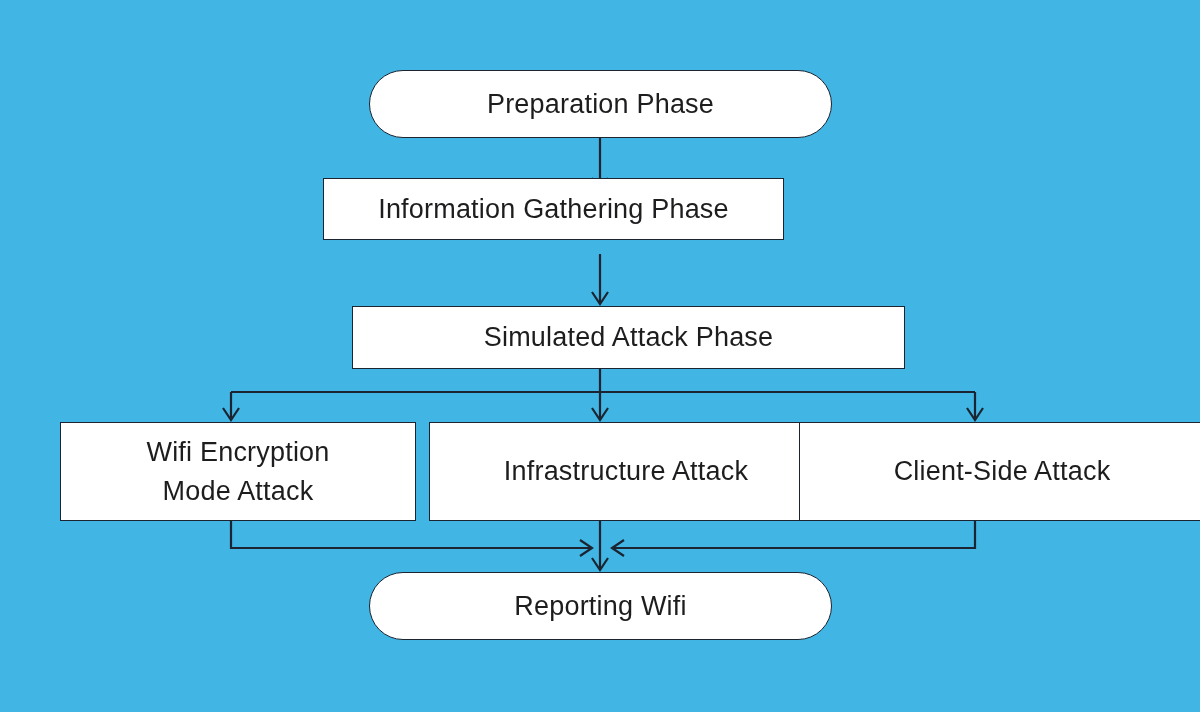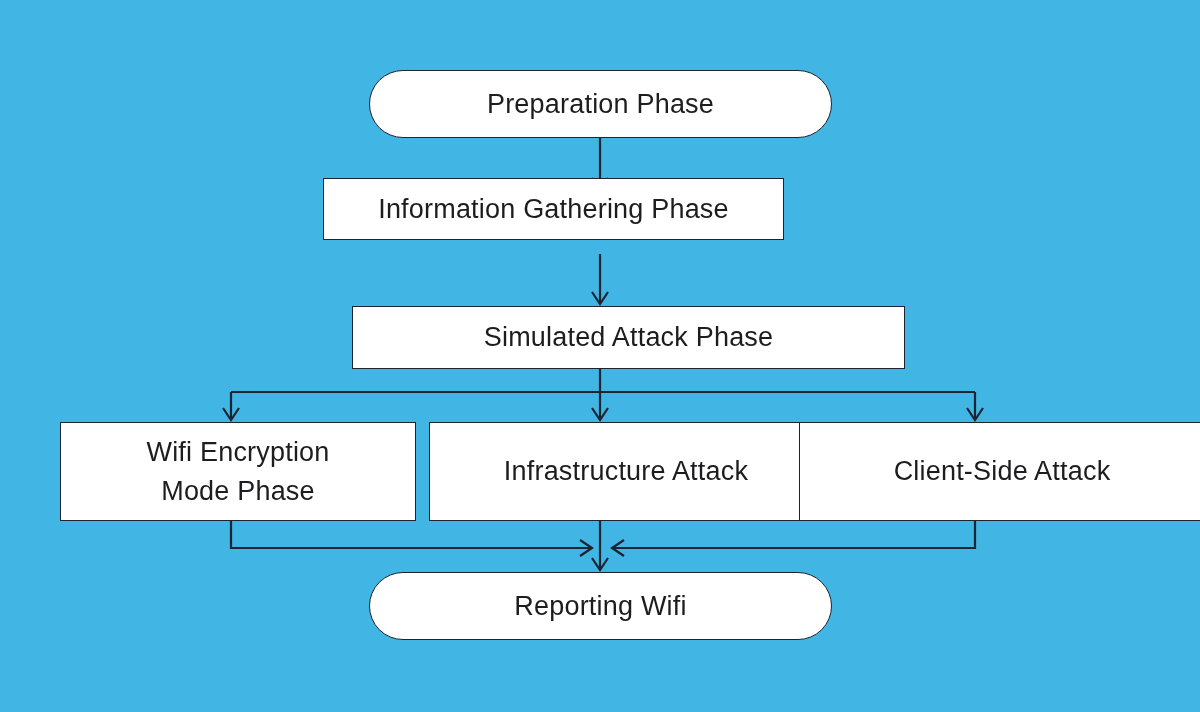--- a/index.html
+++ b/index.html
@@ -83,21 +83,21 @@
   <div class="node" style="left:323px;top:178px;width:461px;height:62px;">
     <span class="line">Information Gathering Phase</span>
   </div>
 
   <div class="node" style="left:312px;top:306px;width:553px;height:63px;margin-left:40px;">
     <span class="line">Simulated Attack Phase</span>
   </div>
 
   <div class="node" style="left:60px;top:422px;width:356px;height:99px;">
     <span class="line">Wifi Encryption</span>
-    <span class="line">Mode Phase</span>
+    <span class="line">Mode Attack</span>
   </div>
 
   <div class="node" style="left:429px;top:422px;width:394px;height:99px;">
     <span class="line">Infrastructure Attack</span>
   </div>
 
   <div class="node" style="left:799px;top:422px;width:406px;height:99px;">
     <span class="line">Client-Side Attack</span>
   </div>
 

